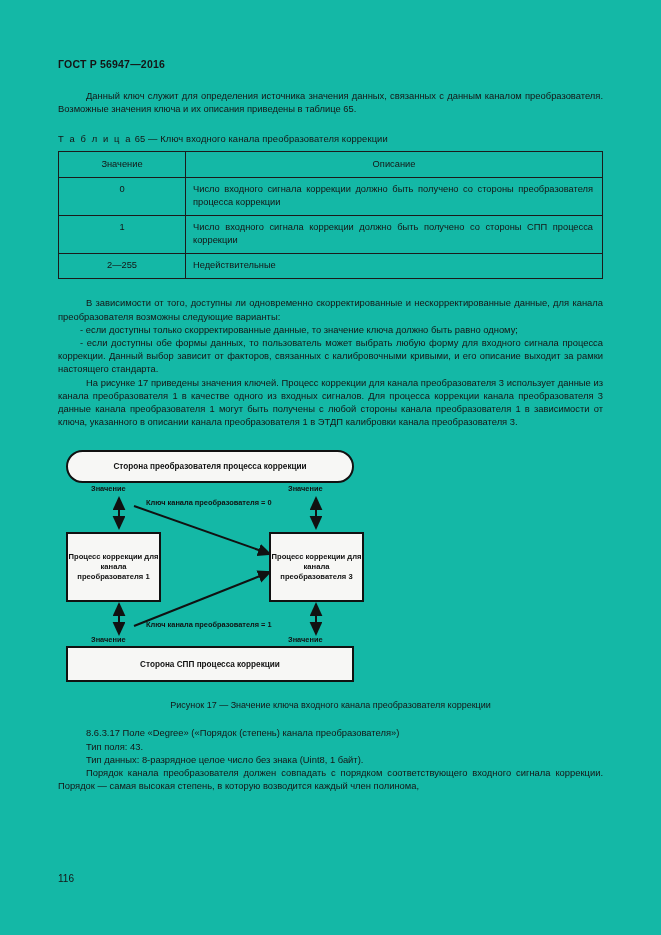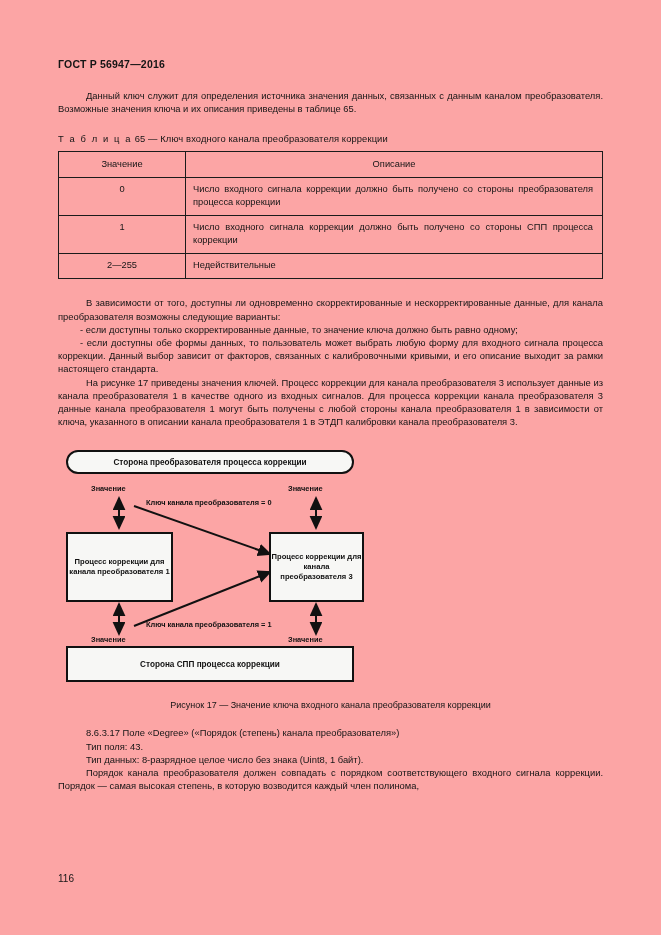--- a/index.html
+++ b/index.html
@@ -8,21 +8,21 @@
     background: #f7f7f5;
   }
   body {
     font-family: "Liberation Sans", sans-serif;
     color: #151515;
   }
   #page {
     position: relative;
     width: 661px;
     height: 935px;
-    background: #fca5a5;
+    background: #14b8a6;
     overflow: hidden;
     box-sizing: border-box;
     padding-left: 36px;
   }
   .content {
     position: absolute;
     left: 58px;
     top: 0;
     width: 545px;
   }
@@ -197,23 +197,23 @@
         <line x1="61" y1="190" x2="61" y2="160" stroke="#111" stroke-width="2" marker-end="url(#ah)"></line>
 
         <line x1="258" y1="160" x2="258" y2="190" stroke="#111" stroke-width="2" marker-end="url(#ah)"></line>
         <line x1="258" y1="190" x2="258" y2="160" stroke="#111" stroke-width="2" marker-end="url(#ah)"></line>
 
         <line x1="76" y1="62" x2="212" y2="110" stroke="#111" stroke-width="2" marker-end="url(#ah)"></line>
 
         <line x1="76" y1="182" x2="212" y2="128" stroke="#111" stroke-width="2" marker-end="url(#ah)"></line>
       </svg>
 
-      <div class="dbox" style="left:8px; top:6px; width:288px; height:24px;border-radius:18px;">Сторона преобразователя процесса коррекции</div>
-
-      <div class="dbox" style="left:8px; top:88px; width:107px; height:70px; font-size:7.6px; line-height:10px;">Процесс коррекции для канала преобразователя 1</div>
+      <div class="dbox" style="left:8px; top:6px; width:288px; height:33px;border-radius:18px;">Сторона преобразователя процесса коррекции</div>
+
+      <div class="dbox" style="left:8px; top:88px; width:95px; height:70px; font-size:7.6px; line-height:10px;">Процесс коррекции для канала преобразователя 1</div>
 
       <div class="dbox" style="left:211px; top:88px; width:95px; height:70px; font-size:7.6px; line-height:10px;">Процесс коррекции для канала преобразователя 3</div>
 
       <div class="dbox" style="left:8px; top:202px; width:288px; height:36px;">Сторона СПП процесса коррекции</div>
 
       <div class="dlabel" style="left:33px; top:40px;">Значение</div>
       <div class="dlabel" style="left:230px; top:40px;">Значение</div>
       <div class="dlabel" style="left:33px; top:191px;">Значение</div>
       <div class="dlabel" style="left:230px; top:191px;">Значение</div>
 

